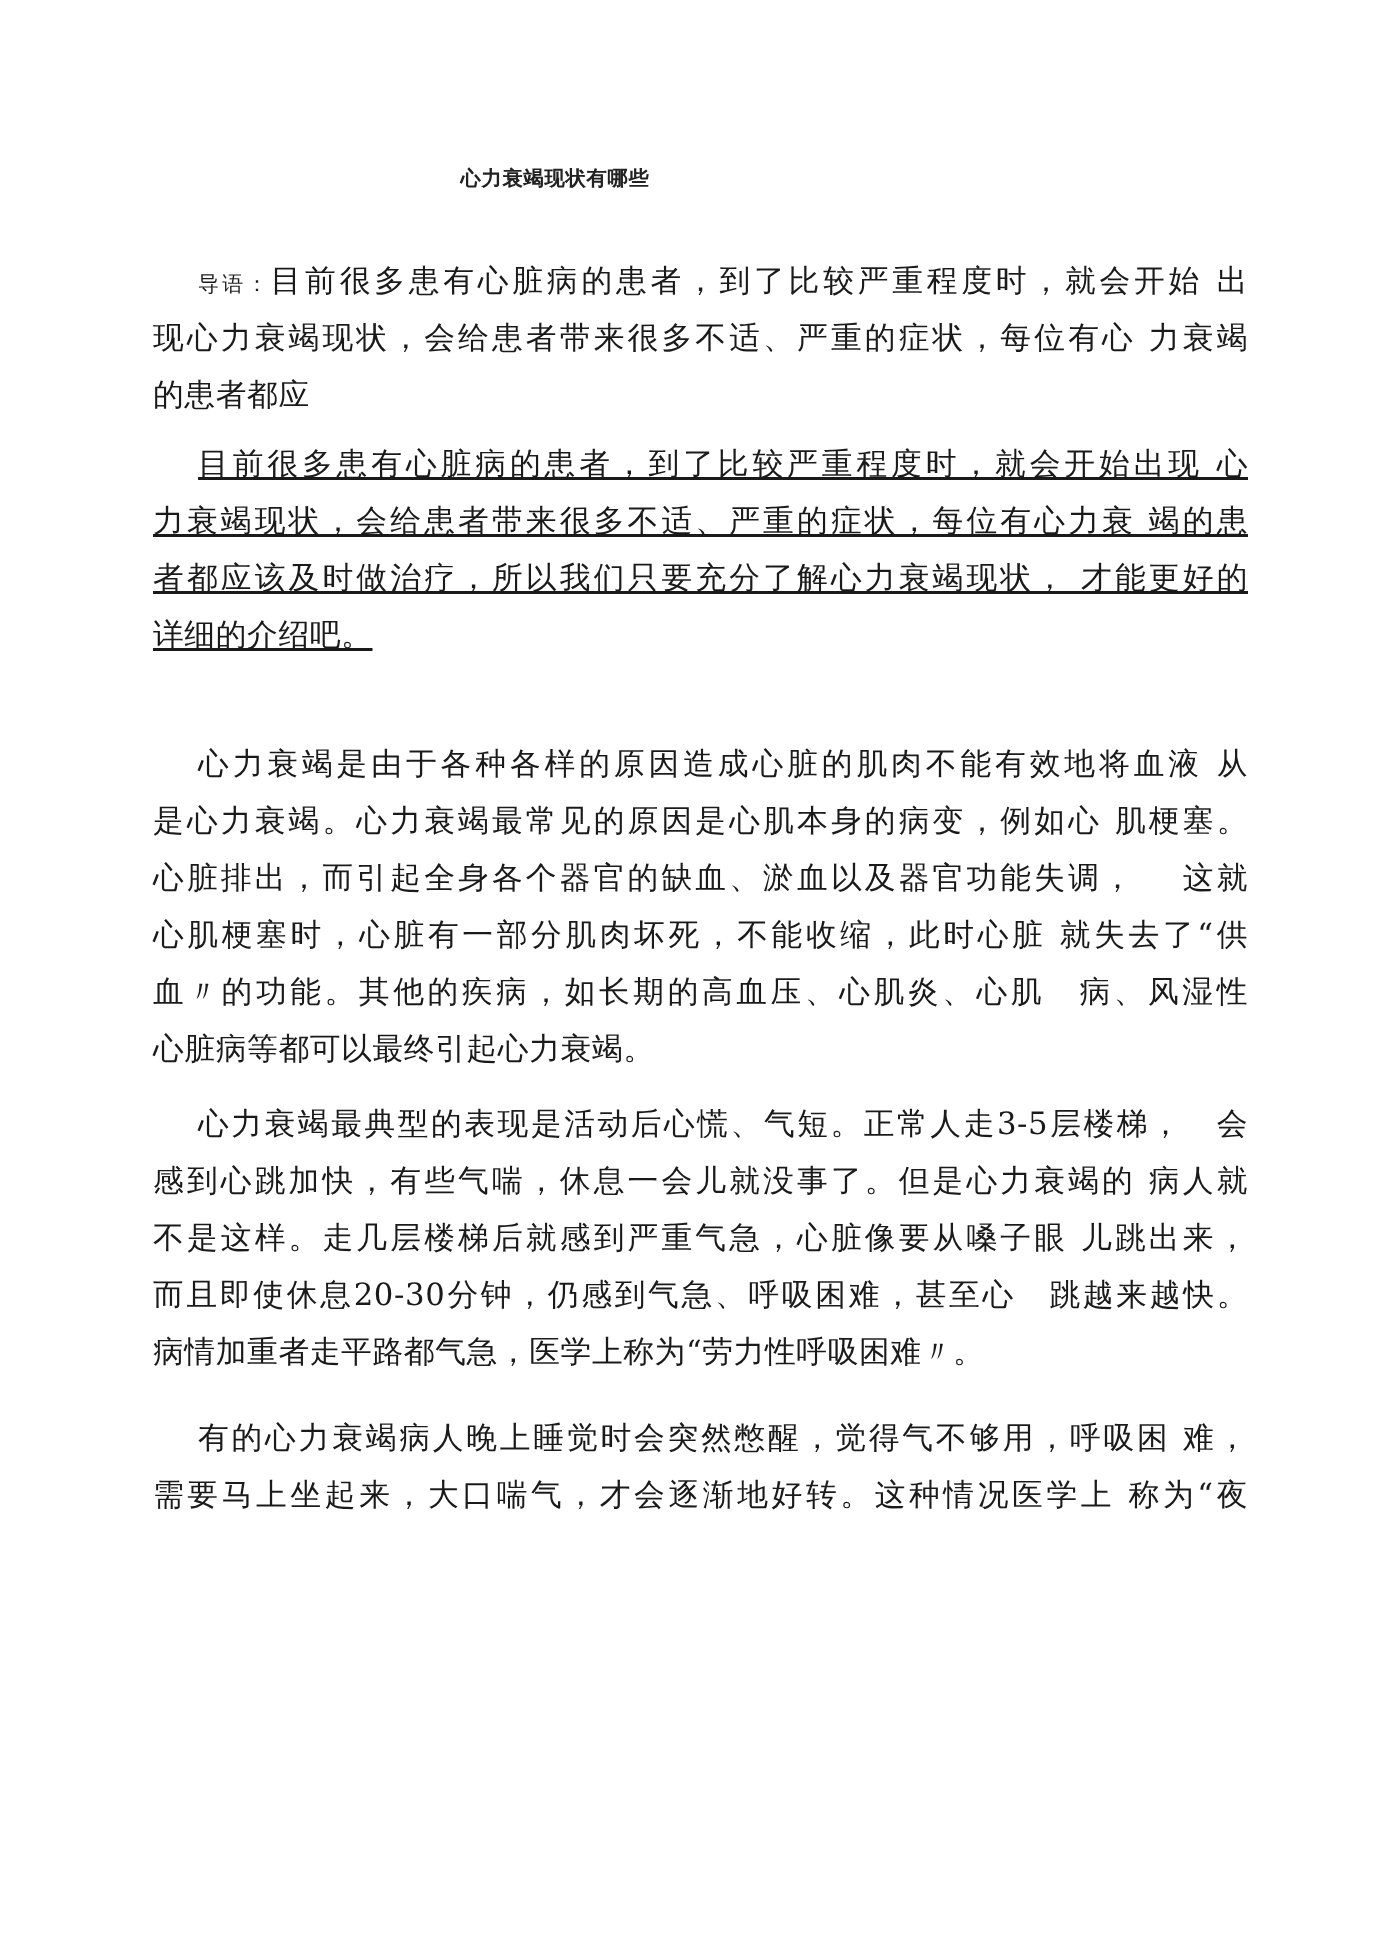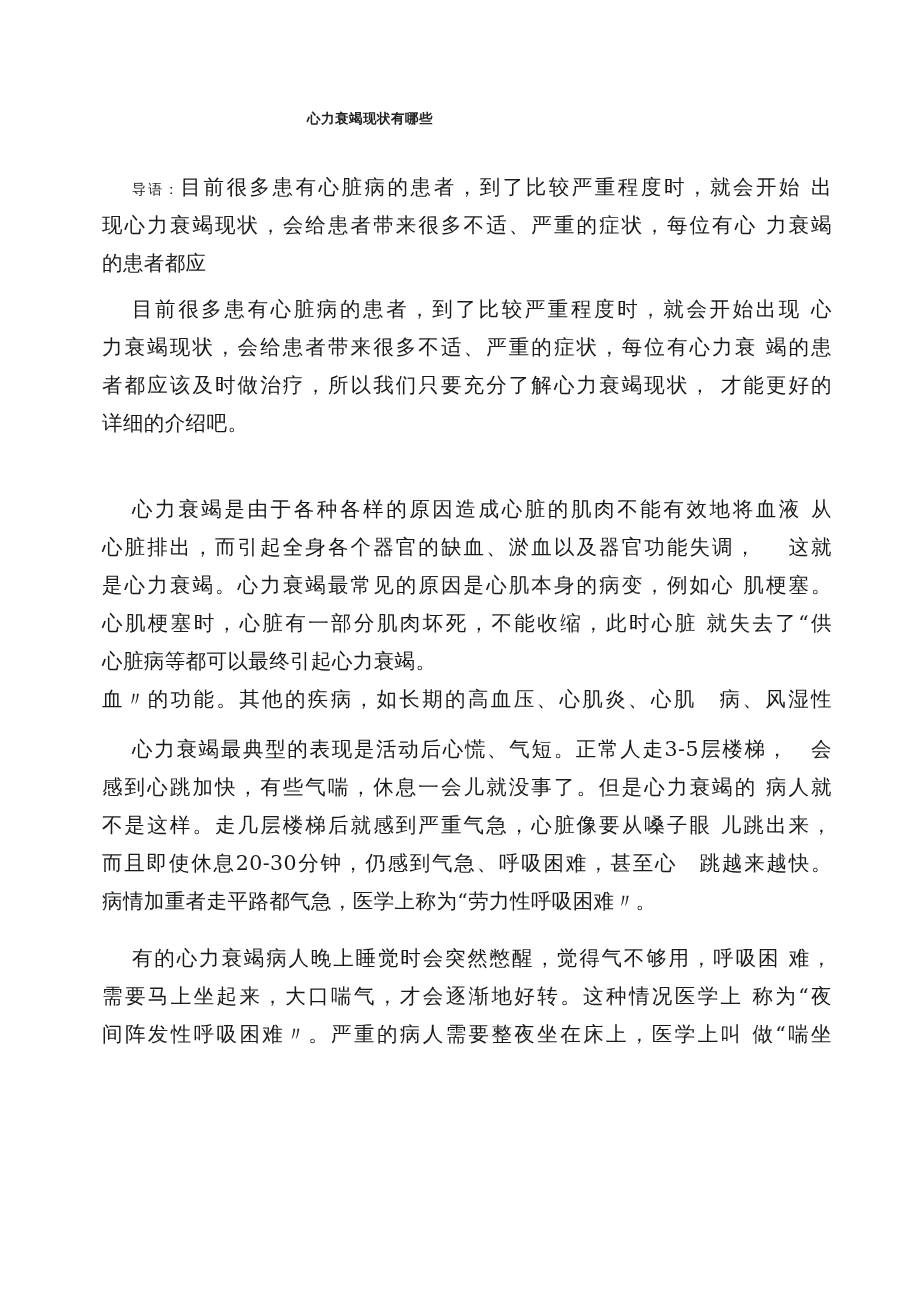--- a/index.html
+++ b/index.html
@@ -53,21 +53,21 @@
     .line.indent {
       padding-left: 30px;
     }
     .lead-label {
       font-family: "DejaVu Sans", "Liberation Sans", sans-serif;
       font-size: 14px;
       font-weight: normal;
       letter-spacing: 0;
     }
     .p-intro  { top: 168px; }
-    .p1       { top: 290px; }
+    .p1       { top: 290px; text-decoration: underline; }
     .p2       { top: 490px; }
     .p3       { top: 730px; }
     .p4       { top: 939px; }
   </style>
 </head>
 <body>
 
 <div class="page">
 
   <div class="title">心力衰竭现状有哪些</div>
@@ -80,34 +80,33 @@
 
   <div class="para p1">
     <span class="line indent">目前很多患有心脏病的患者，到了比较严重程度时，就会开始出现 心</span>
     <span class="line">力衰竭现状，会给患者带来很多不适、严重的症状，每位有心力衰 竭的患</span>
     <span class="line">者都应该及时做治疗，所以我们只要充分了解心力衰竭现状， 才能更好的</span>
     <span class="line last">详细的介绍吧。</span>
   </div>
 
   <div class="para p2">
     <span class="line indent">心力衰竭是由于各种各样的原因造成心脏的肌肉不能有效地将血液 从</span>
+    <span class="line">是心力衰竭。心力衰竭最常见的原因是心肌本身的病变，例如心 肌梗塞。</span>
     <span class="line">心脏排出，而引起全身各个器官的缺血、淤血以及器官功能失调，　 这就</span>
-    <span class="line">是心力衰竭。心力衰竭最常见的原因是心肌本身的病变，例如心 肌梗塞。</span>
     <span class="line">心肌梗塞时，心脏有一部分肌肉坏死，不能收缩，此时心脏 就失去了“供</span>
+    <span class="line">血〃的功能。其他的疾病，如长期的高血压、心肌炎、心肌　病、风湿性</span>
     <span class="line last">心脏病等都可以最终引起心力衰竭。</span>
-    <span class="line">血〃的功能。其他的疾病，如长期的高血压、心肌炎、心肌　病、风湿性</span>
   </div>
 
   <div class="para p3">
     <span class="line indent">心力衰竭最典型的表现是活动后心慌、气短。正常人走3-5层楼梯，　会</span>
     <span class="line">感到心跳加快，有些气喘，休息一会儿就没事了。但是心力衰竭的 病人就</span>
     <span class="line">不是这样。走几层楼梯后就感到严重气急，心脏像要从嗓子眼 儿跳出来，</span>
     <span class="line">而且即使休息20-30分钟，仍感到气急、呼吸困难，甚至心　跳越来越快。</span>
     <span class="line last">病情加重者走平路都气急，医学上称为“劳力性呼吸困难〃。</span>
   </div>
 
   <div class="para p4">
     <span class="line indent">有的心力衰竭病人晚上睡觉时会突然憋醒，觉得气不够用，呼吸困 难，</span>
     <span class="line">需要马上坐起来，大口喘气，才会逐渐地好转。这种情况医学上 称为“夜</span>
-    <span class="line">间阵发性呼吸困难〃。严重的病人需要整夜坐在床上，医学上叫 做“喘坐</span>
   </div>
 
 </div>
 
 </body></html>

